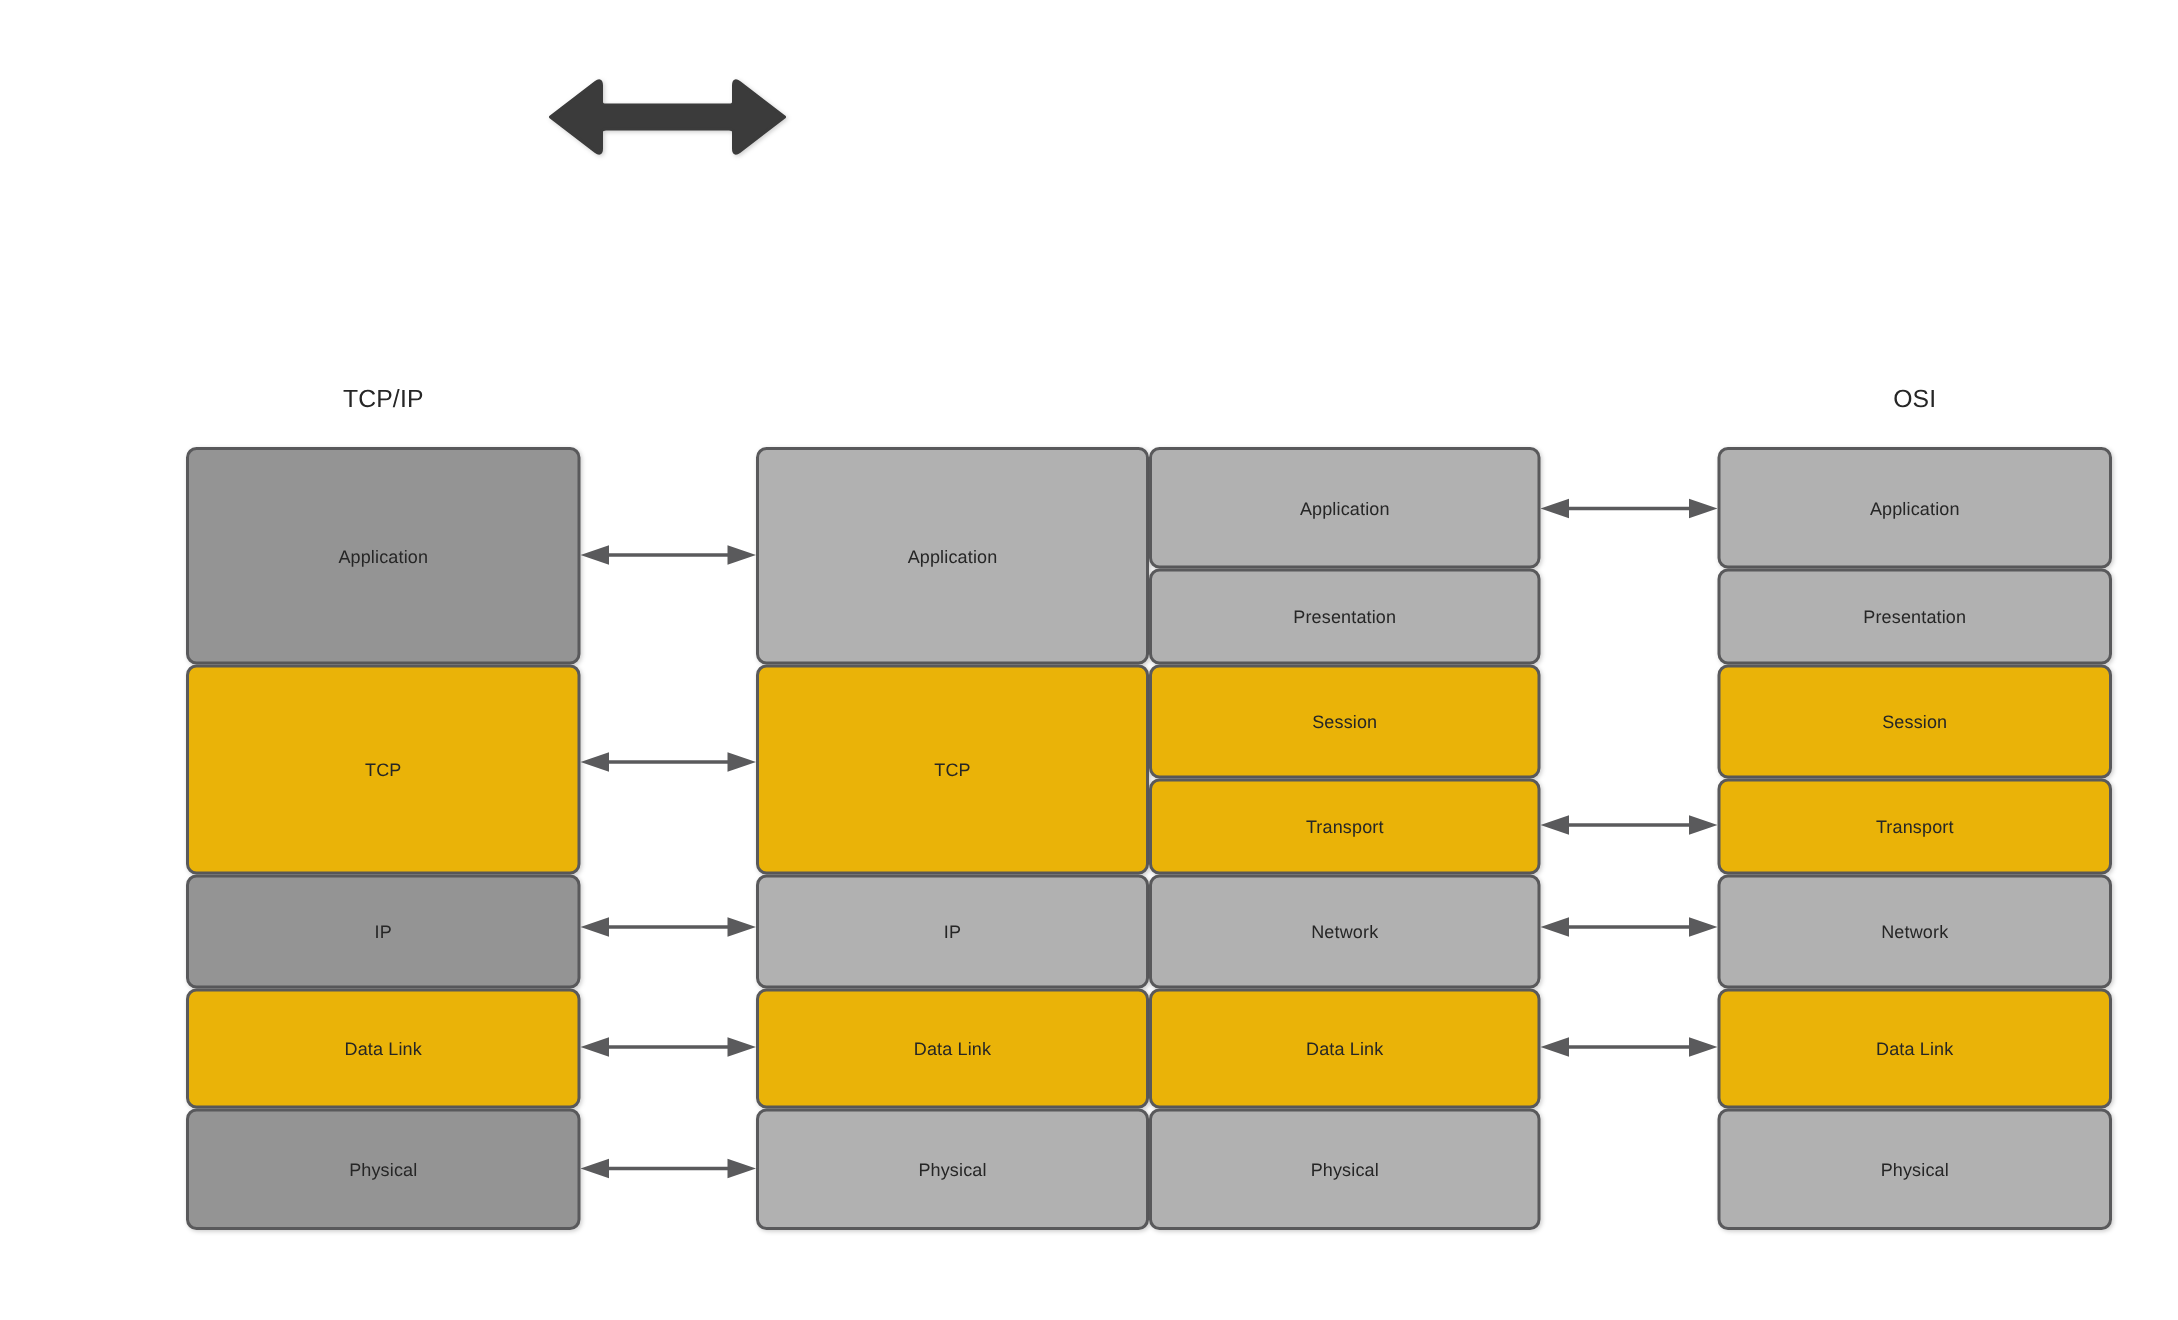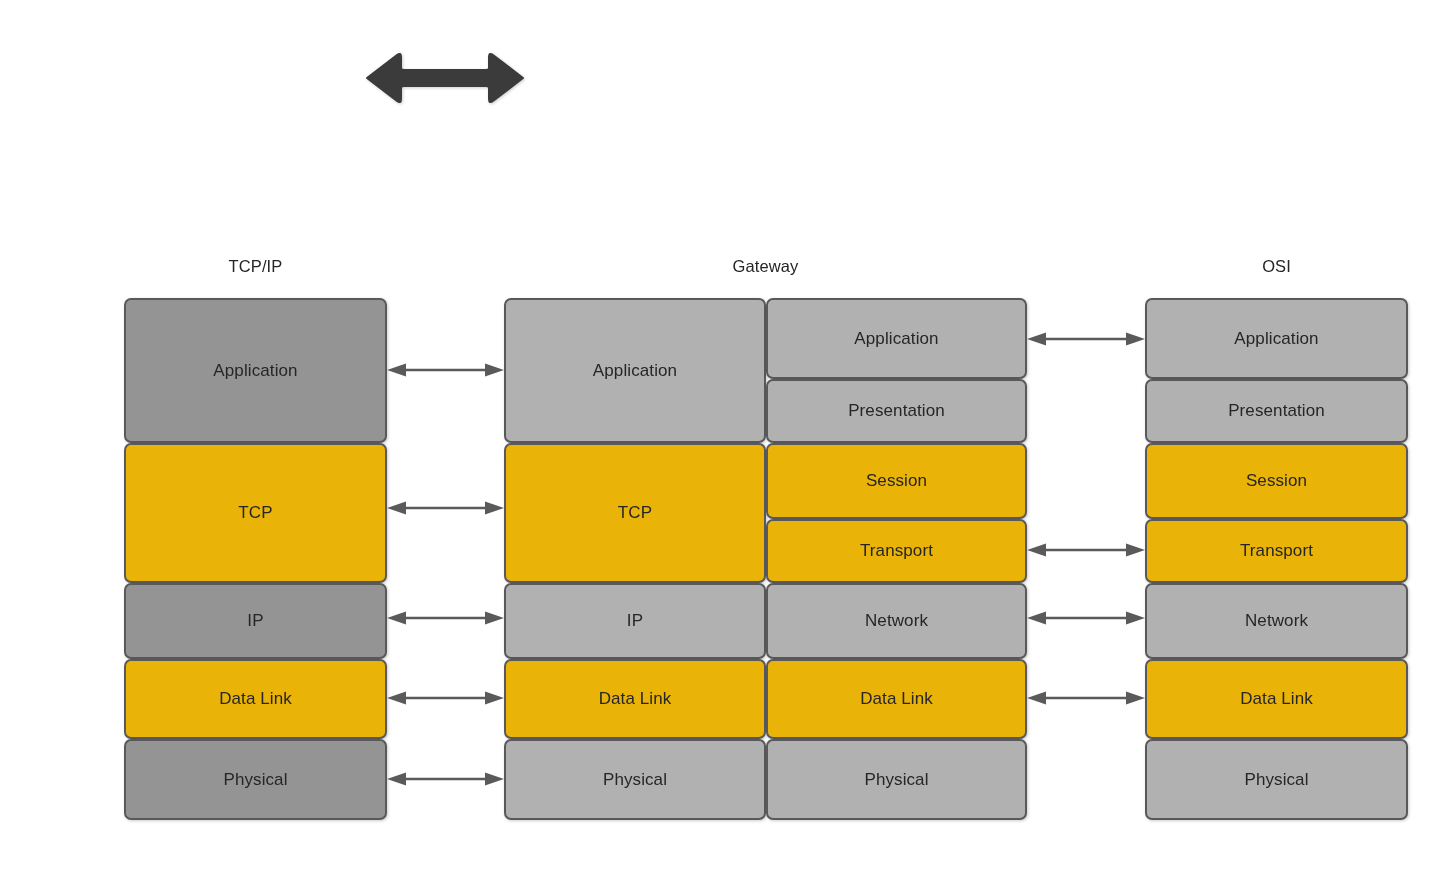--- a/index.html
+++ b/index.html
@@ -47,21 +47,21 @@
 
   
   .layer {
     position: absolute;
     box-sizing: border-box;
     border: 2.2px solid #59595b;
     border-radius: 7px;
     display: flex;
     align-items: center;
     justify-content: center;
-    font-size: 17px;
+    font-size: 12px;
     color: #262626;
     letter-spacing: 0.1px;
     white-space: nowrap;
   }
   .g-dark  { background: #949494; }
   .g-light { background: #b1b1b1; }
   .g-white { background: #eab308; }
 
   
   .layer, .big-arrow-shape {
@@ -79,21 +79,20 @@
 
 <div id="canvas">
 
   <div class="big-arrow">
     <svg class="big-arrow-shape" width="160" height="52" viewBox="0 0 160 52" xmlns="http://www.w3.org/2000/svg">
       <path d="M 2 26 L 32 3 Q 36 0 36 5 L 36 16 Q 36 18 39 18 L 121 18 Q 124 18 124 16 L 124 5 Q 124 0 128 3 L 158 26 L 128 49 Q 124 52 124 47 L 124 36 Q 124 34 121 34 L 39 34 Q 36 34 36 36 L 36 47 Q 36 52 32 49 Z" fill="#3b3b3b" stroke="#3b3b3b" stroke-width="2" stroke-linejoin="round"></path>
     </svg>
   </div>
 
   <div class="col-title" id="title-tcpip">TCP/IP</div>
-  <div class="col-title" id="title-gw">Gateway</div>
   <div class="col-title" id="title-osi">OSI</div>
 
   <div class="layer g-dark" style="left:84px;  top:298px; width:263px; height:145px;">Application</div>
   <div class="layer g-white" style="left:84px; top:443px; width:263px; height:140px;">TCP</div>
   <div class="layer g-dark" style="left:84px;  top:583px; width:263px; height:76px;">IP</div>
   <div class="layer g-white" style="left:84px; top:659px; width:263px; height:80px;">Data Link</div>
   <div class="layer g-dark" style="left:84px;  top:739px; width:263px; height:81px;">Physical</div>
 
   <div class="layer g-light" style="left:464px; top:298px; width:262px; height:145px;">Application</div>
   <div class="layer g-white" style="left:464px; top:443px; width:262px; height:140px;">TCP</div>

